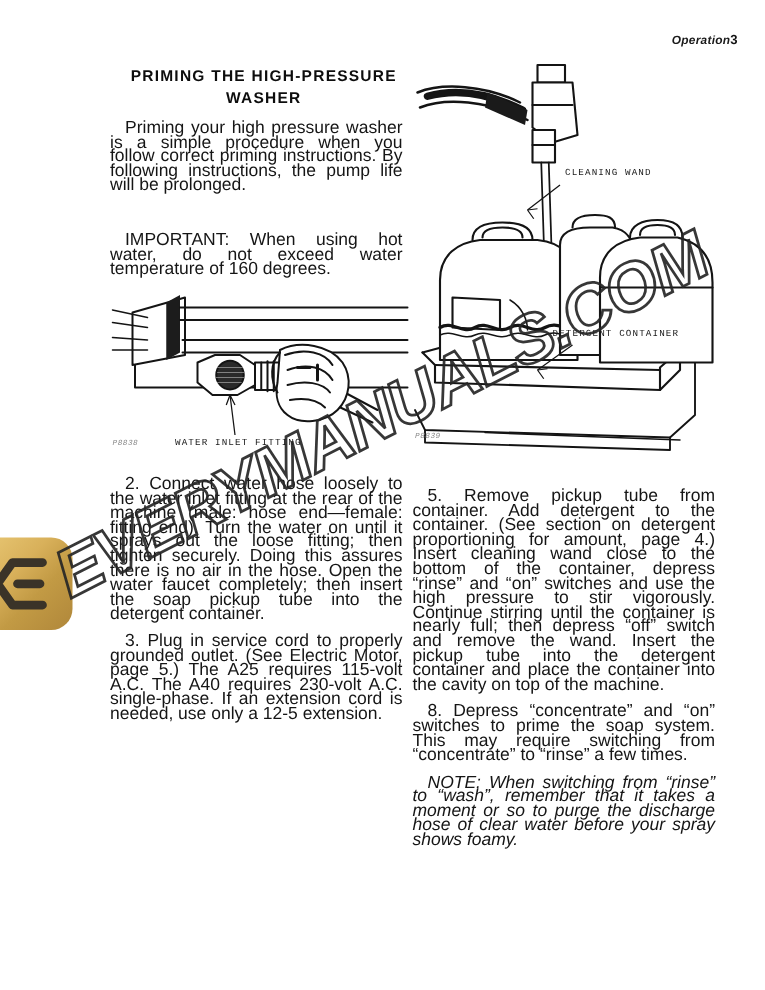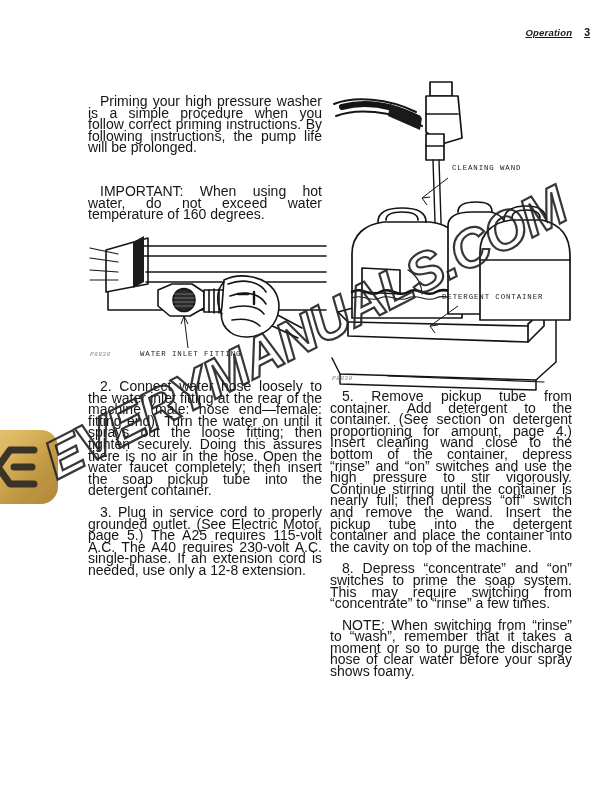--- a/index.html
+++ b/index.html
@@ -22,22 +22,20 @@
     background: #ffffff;
   }
 
   
   .running-head {
     position: absolute;
     top: 26px;
     right: 22px;
     display: flex;
     align-items: flex-end;
-    gap: 12px;
-    text-decoration: underline;
   }
   .running-head .section {
     font-style: italic;
     font-size: 9.5px;
     font-weight: 600;
     letter-spacing: .2px;
     color: #1a1a1a;
   }
   .running-head .folio {
     font-size: 10.5px;
@@ -66,30 +64,30 @@
     font-size: 14px;
     line-height: 11.6px;
     text-align: justify;
     color: #151515;
   }
   .col p {
     margin: 0 0 10px 0;
     text-indent: 12px;
   }
   .col p.bold { font-weight: normal; margin-top: 32px; }
-  .col p.italic { }
+  .col p.italic { font-style: italic; }
 
   #col-left-top  { left: 88px;  top: 96px;  width: 234px; }
   #col-left-bot  { left: 88px;  top: 381px; width: 234px; }
   #col-right-bot { left: 330px; top: 391px; width: 242px; }
 
   
   .figure { position: absolute; }
   #fig-inlet { left: 88px; top: 232px; width: 252px; height: 148px; }
-  #fig-wand  { left: 330px; top: 74px;  width: 262px; height: 320px; }
+  #fig-wand  { left: 330px; top: 44px;  width: 262px; height: 320px; }
 
   .fig-caption {
     font-family: "Liberation Mono", "DejaVu Sans Mono", monospace;
     font-size: 7.4px;
     letter-spacing: .9px;
     fill: #1a1a1a;
   }
   .fig-number {
     font-family: "Liberation Mono", "DejaVu Sans Mono", monospace;
     font-size: 6.2px;
@@ -136,20 +134,24 @@
 </head>
 <body>
 
 <div id="page">
 
   <div class="running-head">
     <span class="section">Operation</span>
     <span class="folio">3</span>
   </div>
 
+  <div class="doc-title">
+    <span>PRIMING THE HIGH-PRESSURE</span>
+    <span class="line2">WASHER</span>
+  </div>
 
   <div class="col" id="col-left-top">
     <p>Priming your high pressure washer is a simple procedure when you follow correct priming instructions. By following instructions, the pump life will be prolonged.</p>
     <p class="bold">IMPORTANT: When using hot water, do not exceed water temperature of 160 degrees.</p>
   </div>
 
   <div class="figure" id="fig-inlet">
     <svg viewBox="0 0 252 148" width="252" height="148" aria-hidden="true">
       <g fill="none" stroke="#141414" stroke-width="1.6" stroke-linecap="round" stroke-linejoin="round">
 
@@ -282,21 +284,21 @@
         <path d="M128 232 L100 252"></path>
         <path d="M100 252 L108 251 M100 252 L105 259"></path>
       </g>
 
       <text class="fig-number" x="2" y="306">P8839</text>
     </svg>
   </div>
 
   <div class="col" id="col-left-bot">
     <p>2. Connect water hose loosely to the water inlet fitting at the rear of the machine (male: hose end—female: fitting end). Turn the water on until it sprays out the loose fitting; then tighten securely. Doing this assures there is no air in the hose. Open the water faucet completely; then insert the soap pickup tube into the detergent container.</p>
-    <p>3. Plug in service cord to properly grounded outlet. (See Electric Motor, page 5.) The A25 requires 115-volt A.C. The A40 requires 230-volt A.C. single-phase. If an extension cord is needed, use only a 12-8 extension.</p>
+    <p>3. Plug in service cord to properly grounded outlet. (See Electric Motor, page 5.) The A25 requires 115-volt A.C. The A40 requires 230-volt A.C. single-phase. If an extension cord is needed, use only a 12-5 extension.</p>
   </div>
 
   <div class="col" id="col-right-bot">
     <p>5. Remove pickup tube from container. Add detergent to the container. (See section on detergent proportioning for amount, page 4.) Insert cleaning wand close to the bottom of the container, depress “rinse” and “on” switches and use the high pressure to stir vigorously. Continue stirring until the container is nearly full; then depress “off” switch and remove the wand. Insert the pickup tube into the detergent container and place the container into the cavity on top of the machine.</p>
     <p>8. Depress “concentrate” and “on” switches to prime the soap system. This may require switching from “concentrate” to “rinse” a few times.</p>
     <p class="italic">NOTE: When switching from “rinse” to “wash”, remember that it takes a moment or so to purge the discharge hose of clear water before your spray shows foamy.</p>
   </div>
 
   <div id="watermark">
     <div id="wm-logo">

